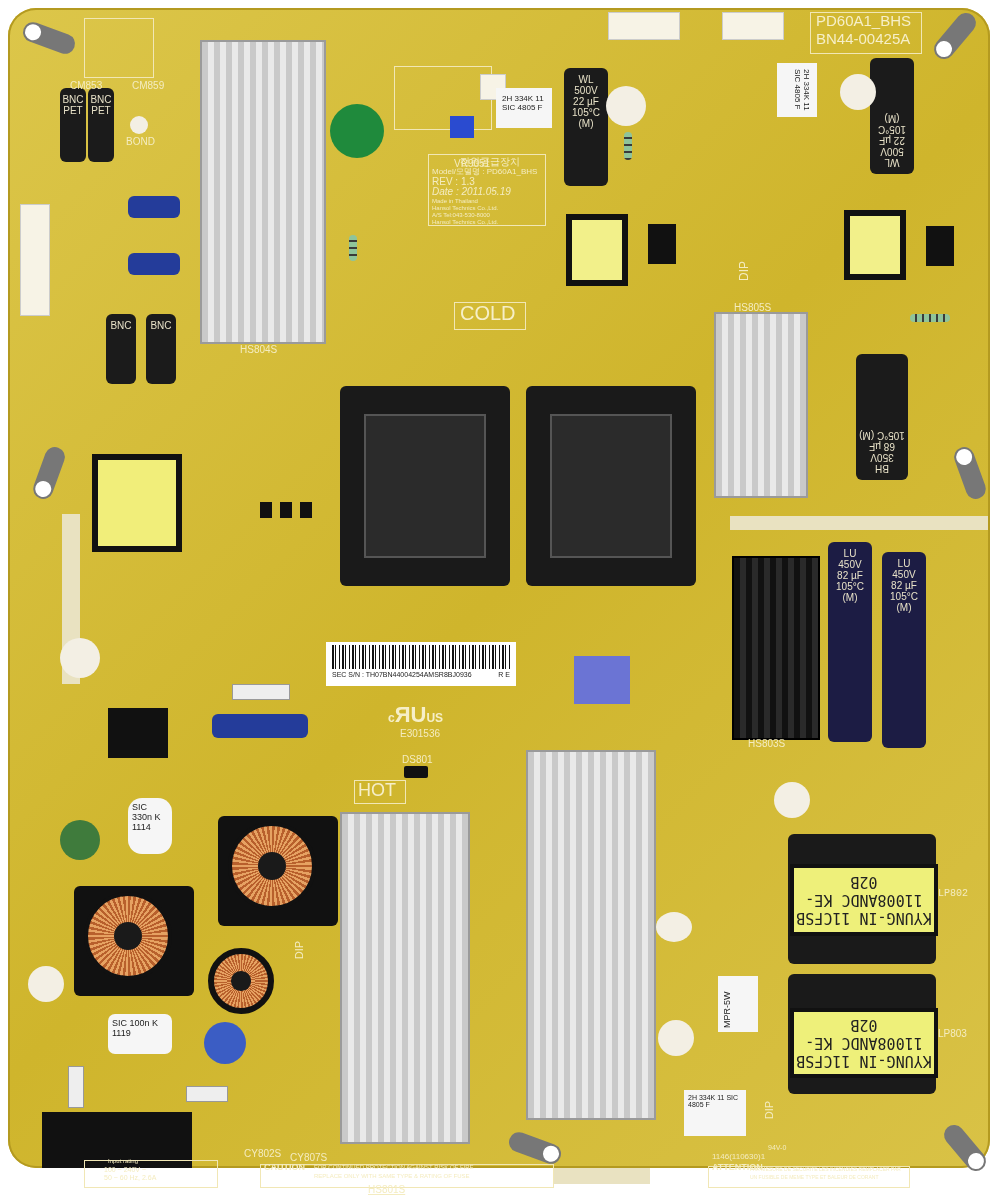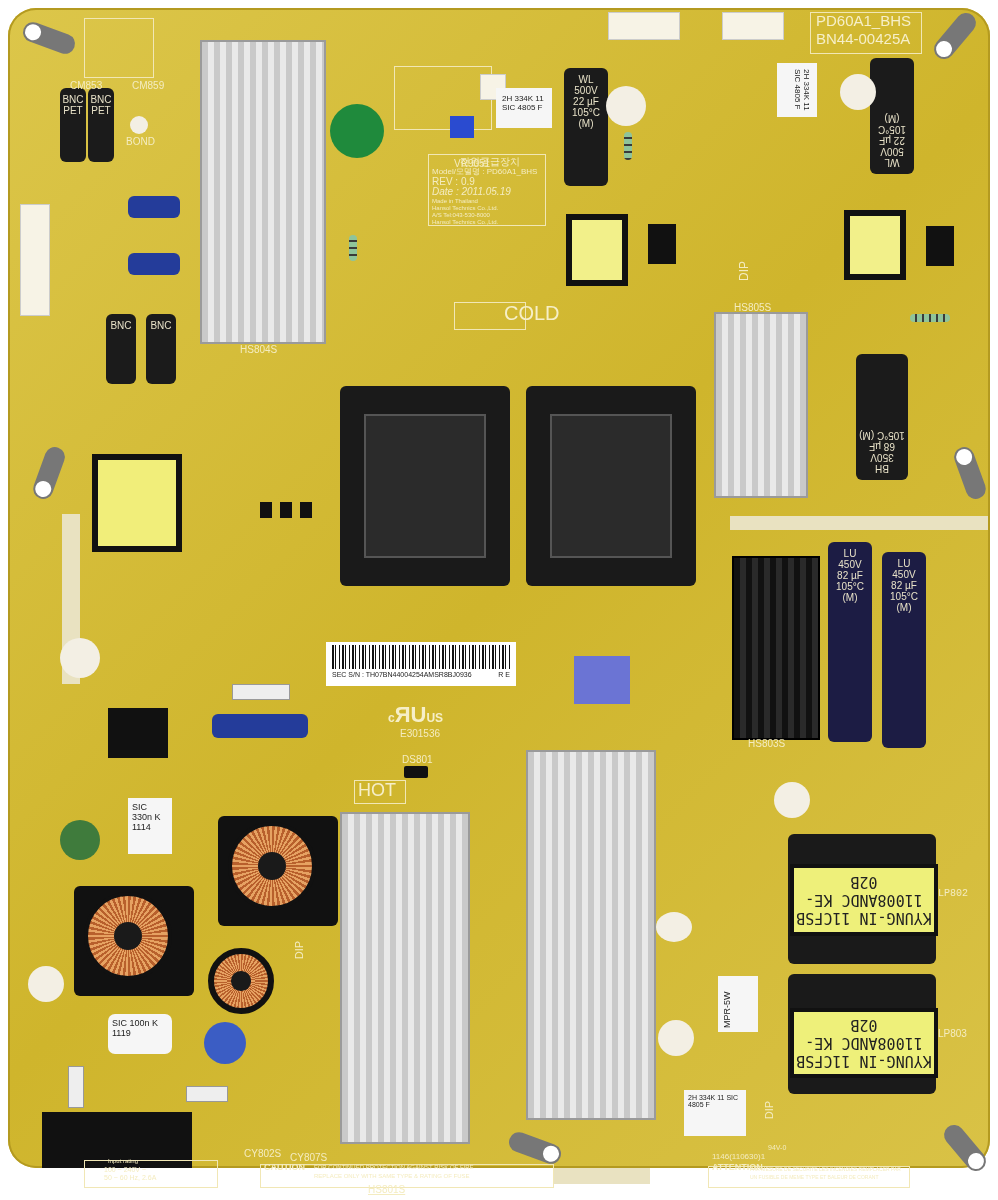--- a/index.html
+++ b/index.html
@@ -81,21 +81,21 @@
 
   <div style="position:absolute;left:322px;top:96px;width:54px;height:54px;border-radius:50%;background:#1f8a3c;"></div>
 
   <div class="box" style="left:386px;top:58px;width:96px;height:62px;"></div>
   <div class="connector" style="left:472px;top:66px;width:24px;height:24px;"></div>
   <div class="blue-pot" style="left:442px;top:108px;width:24px;height:22px;"></div>
 
   <div class="box" style="left:420px;top:146px;width:116px;height:70px;"></div>
   <div class="silk" style="left:452px;top:147px;">전원공급장치</div>
   <div class="silk" style="left:424px;top:158px;font-size:8px;">Model/모델명 : PD60A1_BHS</div>
-  <div class="silk" style="left:424px;top:168px;">REV : 0.9</div>
+  <div class="silk" style="left:424px;top:168px;">REV : 1.3</div>
   <div class="silk" style="left:424px;top:178px;font-style:italic;">Date : 2011.05.19</div>
   <div class="silk" style="left:424px;top:190px;font-size:6px;">Made in Thailand</div>
   <div class="silk" style="left:424px;top:197px;font-size:6px;">Hansol Technics Co.,Ltd.</div>
   <div class="silk" style="left:424px;top:204px;font-size:6px;">A/S Tel:043-530-8000</div>
   <div class="silk" style="left:424px;top:211px;font-size:6px;">Hansol Technics Co.,Ltd.</div>
 
   <div class="connector" style="left:600px;top:4px;width:70px;height:26px;"></div>
   <div class="connector" style="left:714px;top:4px;width:60px;height:26px;"></div>
 
   <div class="label" style="left:488px;top:80px;width:56px;height:40px;padding:6px;box-sizing:border-box;font-size:8px;white-space:normal;">2H 334K 11 SIC 4805 F</div>
@@ -118,21 +118,21 @@
   </div>
   <div class="white-blob" style="left:832px;top:66px;width:36px;height:36px;"></div>
 
   <div class="trafo" style="left:558px;top:206px;width:50px;height:60px;"></div>
   <div class="trafo" style="left:836px;top:202px;width:50px;height:58px;"></div>
   <div class="ic" style="left:640px;top:216px;width:28px;height:40px;"></div>
   <div class="ic" style="left:918px;top:218px;width:28px;height:40px;"></div>
   <div class="silk" style="left:726px;top:256px;transform:rotate(-90deg);font-size:12px;">DIP</div>
 
   <div class="box" style="left:446px;top:294px;width:70px;height:26px;"></div>
-  <div class="big-text" style="left:452px;top:294px;font-size:20px;margin-left:44px;">COLD</div>
+  <div class="big-text" style="left:452px;top:294px;font-size:20px;">COLD</div>
 
   <div class="resist" style="left:332px;top:236px;width:26px;transform:rotate(90deg);"></div>
   <div class="resist" style="left:902px;top:306px;width:40px;"></div>
 
   <div class="heatsink" style="left:706px;top:304px;width:90px;height:182px;"></div>
 
   <div class="cap black" style="left:848px;top:346px;width:52px;height:126px;transform:rotate(180deg);">
     <div>BH</div>
       <div>350V</div>
       <div>68 µF</div>
@@ -189,21 +189,21 @@
 
   <div class="ic" style="left:100px;top:700px;width:60px;height:50px;"></div>
 
   <div class="box" style="left:346px;top:772px;width:50px;height:22px;"></div>
   <div class="big-text" style="left:350px;top:772px;font-size:18px;">HOT</div>
   <div class="ic" style="left:396px;top:758px;width:24px;height:12px;border-radius:2px;"></div>
 
   <div class="heatsink" style="left:332px;top:804px;width:126px;height:328px;"></div>
   <div class="heatsink" style="left:518px;top:742px;width:126px;height:366px;"></div>
 
-  <div class="label" style="left:120px;top:790px;width:44px;height:56px;padding:4px;box-sizing:border-box;white-space:normal;">
+  <div class="label" style="left:120px;top:790px;width:44px;height:56px;padding:4px;box-sizing:border-box;white-space:normal;border-radius:14px;">
     <span>SIC 330n K 1114</span>
   </div>
   <div class="label" style="left:100px;top:1006px;width:64px;height:40px;padding:4px;box-sizing:border-box;white-space:normal;border-radius:7px;">
     <span>SIC 100n K 1119</span>
   </div>
   <div style="position:absolute;left:52px;top:812px;width:40px;height:40px;border-radius:50%;background:#3f7b3c;"></div>
 
   <div class="xfmr" style="left:210px;top:808px;width:120px;height:110px;background:#111;">
     <div class="toroid" style="left:10px;top:6px;width:80px;height:80px;border-width:4px;">
         <div class="hole"></div>

